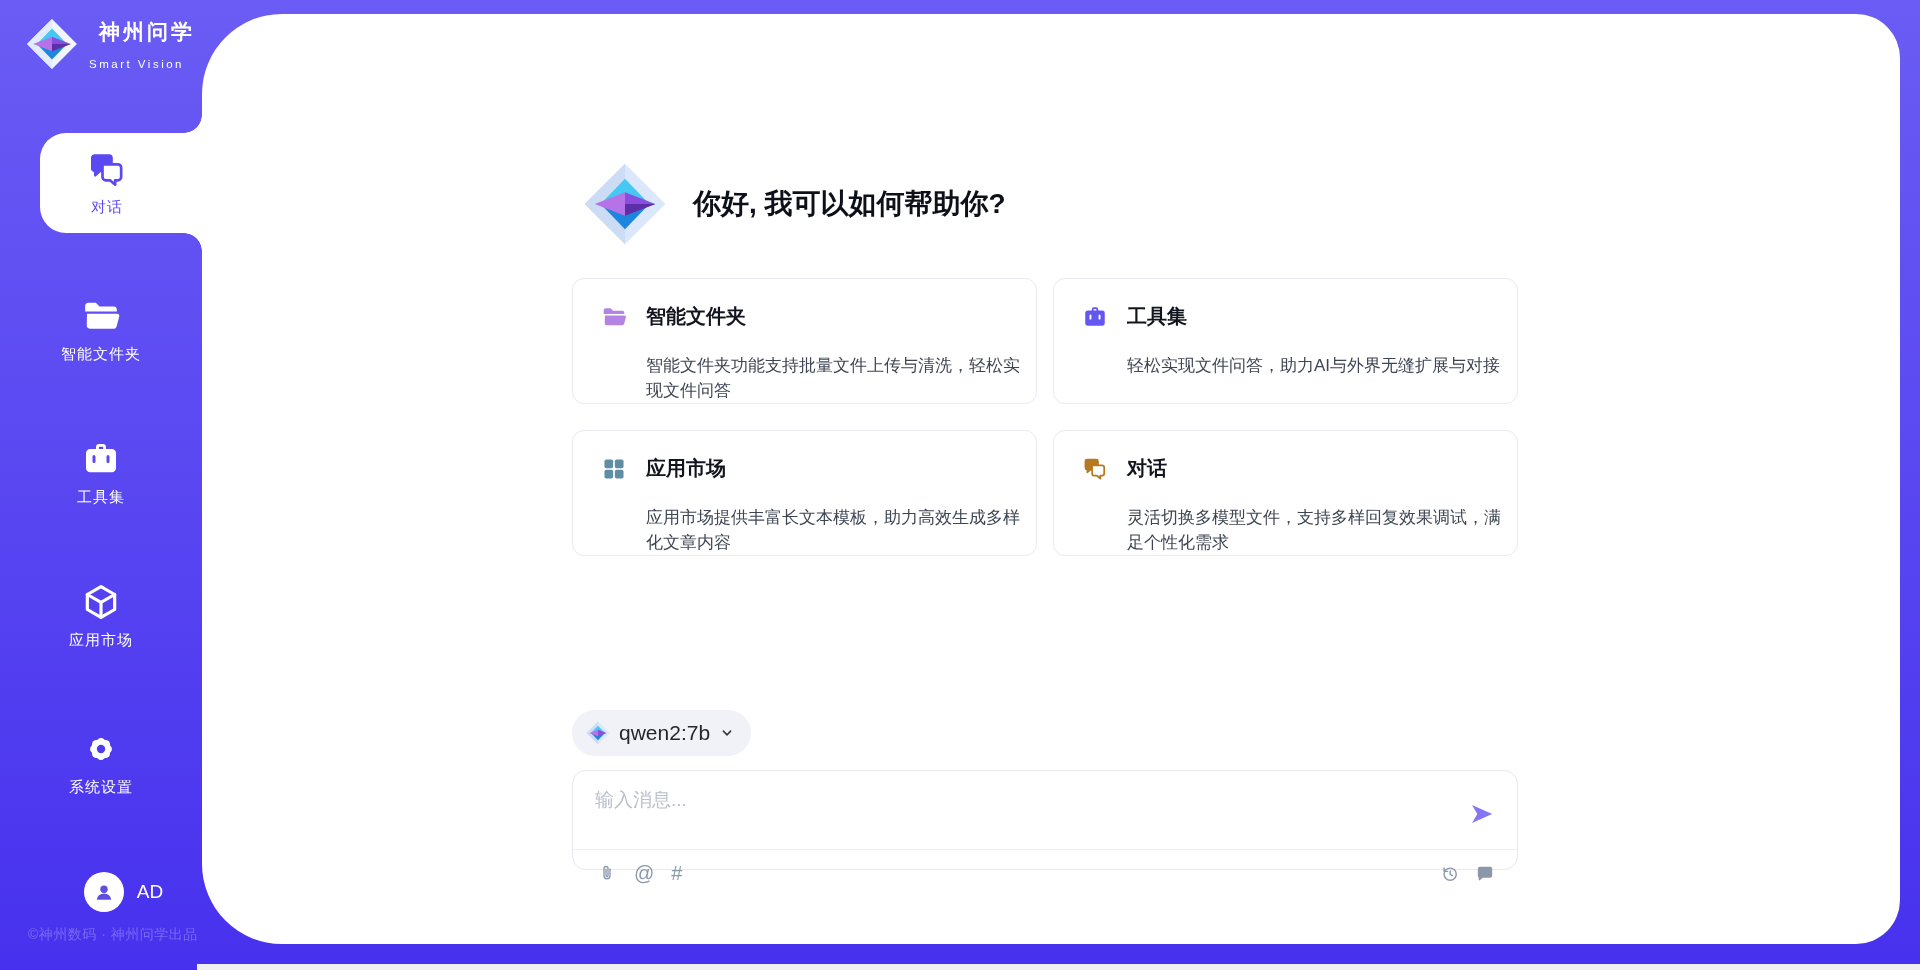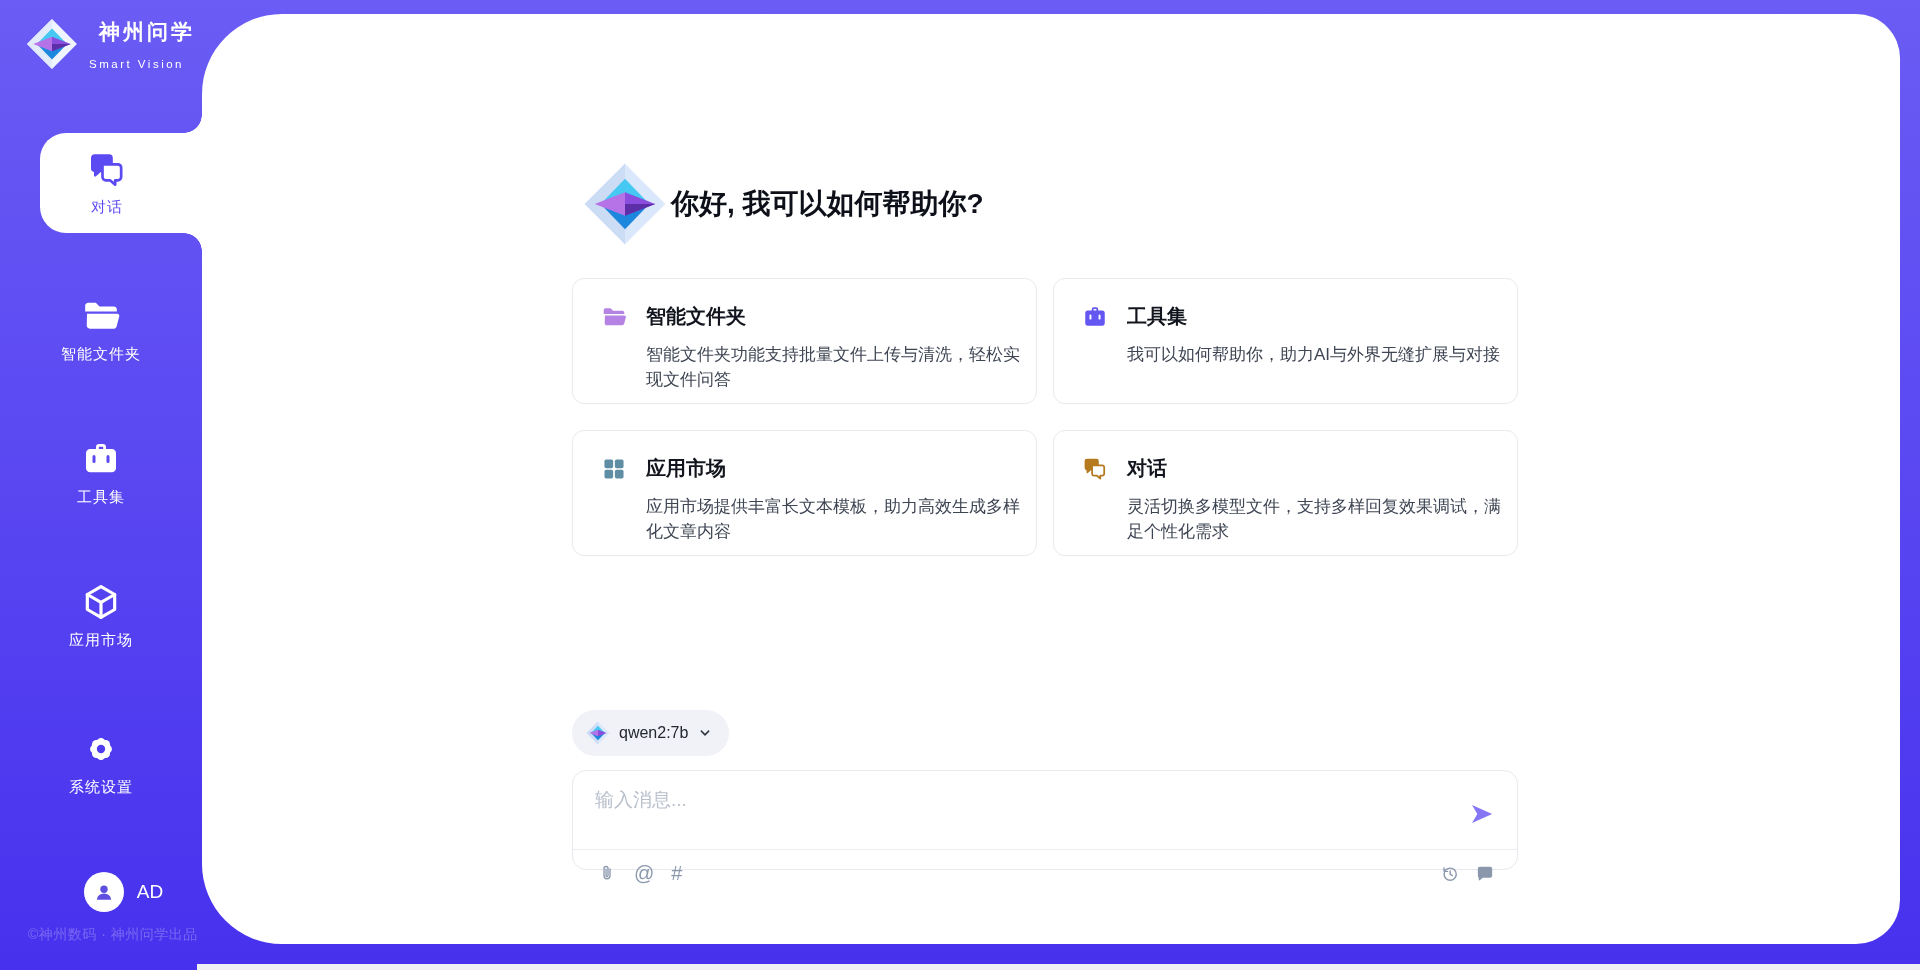--- a/index.html
+++ b/index.html
@@ -39,38 +39,38 @@
 
   .user-row { position:absolute; left:0; top:872px; width:202px; display:flex; align-items:center; justify-content:center; gap:13px; z-index:3; cursor:pointer;padding-left:45px; }
   .avatar { width:40px; height:40px; border-radius:50%; background:#fff; display:flex; align-items:center; justify-content:center; }
   .avatar .icon { width:24px; height:24px; color:#5e4fe0; }
   .user-name { color:#fff; font-size:19px; }
   .copyright { position:absolute; left:28px; top:926px; color:rgba(255,255,255,0.26); font-size:14px; letter-spacing:0.5px; z-index:3; }
 
   
   .panel { position:absolute; left:202px; top:14px; right:20px; bottom:26px; background:#fff; border-radius:80px 44px 44px 80px; z-index:1; }
 
-  .greeting { position:absolute; left:381px; top:148px; display:flex; align-items:center; gap:4px; }
+  .greeting { position:absolute; left:381px; top:148px; display:flex; align-items:center; gap:26px; }
   .greeting-logo { width:84px; height:84px; }
   .greeting-text { font-size:28px; font-weight:700; color:#0d1018; }
 
   .cards { position:absolute; left:370px; top:264px; display:grid; grid-template-columns:465px 465px; gap:26px 16px; }
   .card { height:126px; background:#fff; border:1px solid #e8eaef; border-radius:12px; padding:24px 28px; cursor:pointer; }
   .card-head { display:flex; align-items:center; gap:19px; }
   .card-icon { width:26px; height:26px; flex:0 0 26px; }
   .card-title { font-size:20px; font-weight:700; color:#12151d; }
-  .card-desc { margin:12px 0 0 45px; font-size:17px; line-height:25px; color:#3e4553; width:382px; }
+  .card-desc { margin:23px 0 0 45px; font-size:17px; line-height:25px; color:#3e4553; width:382px; }
   .c-folder { color:#b583e3; } .c-tool { color:#6456f0; } .c-market { color:#5f8da4; } .c-chat { color:#b5791f; }
 
   .model {
     position:absolute; left:370px; top:696px; height:46px; border-radius:23px; background:#f1f2f7;
     display:inline-flex; align-items:center; gap:9px; padding:0 16px 0 14px; cursor:pointer;
   }
   .model-logo { width:24px; height:24px; }
-  .model-label { font-size:16px; color:#23272f; }
+  .model-label { font-size:21px; color:#23272f; }
   .model-chevron { width:16px; height:16px; color:#2f3540; }
 
   .composer { position:absolute; left:370px; top:756px; width:946px; height:100px; background:#fff; border:1px solid #e7e9ee; border-radius:14px; }
   .composer textarea {
     position:absolute; left:22px; top:16px; width:820px; height:54px; border:none; outline:none; resize:none;
     font-family:inherit; font-size:19px; color:#2c313c; background:transparent;
   }
   .composer textarea::placeholder { color:#b9c0cc; }
   .send-btn { position:absolute; right:22px; top:30px; width:26px; height:26px; color:#8476f5; cursor:pointer; }
   .composer-divider { position:absolute; left:0; right:0; top:78px; border-top:1px solid #eceef2; }
@@ -212,21 +212,21 @@
 
     <div class="card">
       <div class="card-head">
         <span class="card-icon c-tool">
           <svg viewBox="0 0 24 24">
             <path fill="currentColor" fill-rule="evenodd" d="M9 6V5a2 2 0 0 1 2-2h2a2 2 0 0 1 2 2v1h3.5A2.5 2.5 0 0 1 21 8.5v9a2.5 2.5 0 0 1-2.5 2.5h-13A2.5 2.5 0 0 1 3 17.5v-9A2.5 2.5 0 0 1 5.5 6H9zm1.7 0h2.6V4.9a.3.3 0 0 0-.3-.3h-2a.3.3 0 0 0-.3.3V6zM6.9 10.5a.9.9 0 0 1 1.8 0v3a.9.9 0 0 1-1.8 0v-3zm8.4 0a.9.9 0 0 1 1.8 0v3a.9.9 0 0 1-1.8 0v-3z"></path>
           </svg>
         </span>
         <span class="card-title">工具集</span>
       </div>
-      <div class="card-desc">我可以如何帮助你，助力AI与外界无缝扩展与对接</div>
+      <div class="card-desc">轻松实现文件问答，助力AI与外界无缝扩展与对接</div>
     </div>
 
     <div class="card">
       <div class="card-head">
         <span class="card-icon c-market">
           <svg viewBox="0 0 24 24" fill="currentColor">
             <rect x="3.2" y="3.2" width="8" height="8" rx="1.6"></rect>
             <rect x="12.8" y="3.2" width="8" height="8" rx="1.6"></rect>
             <rect x="3.2" y="12.8" width="8" height="8" rx="1.6"></rect>
             <rect x="12.8" y="12.8" width="8" height="8" rx="1.6"></rect>

